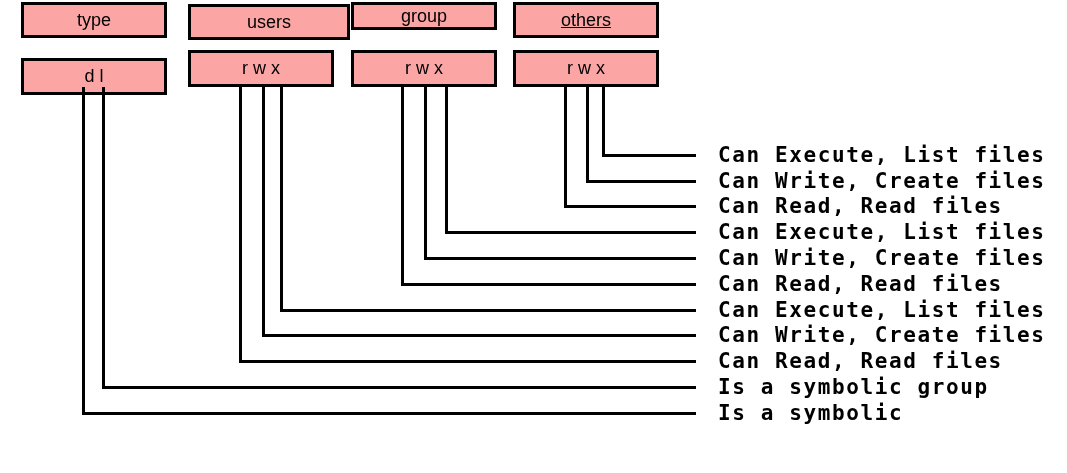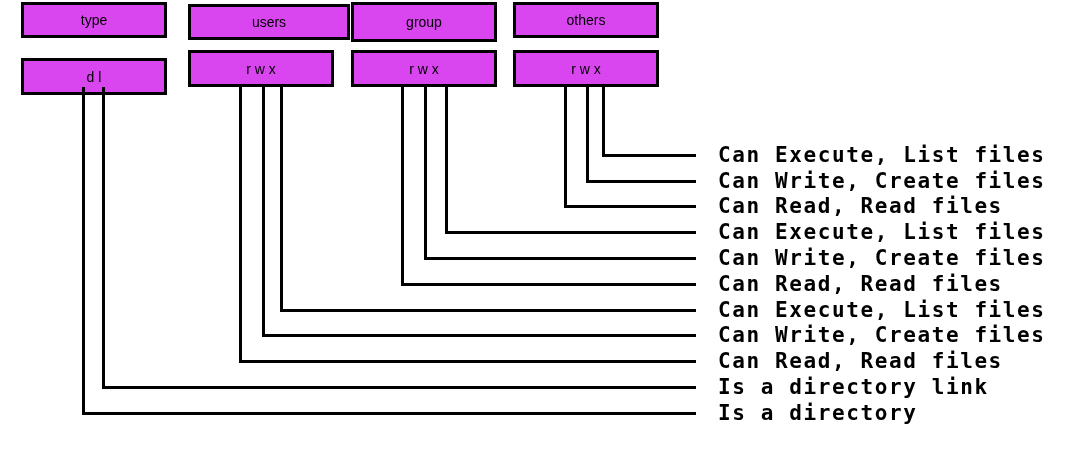--- a/index.html
+++ b/index.html
@@ -1,37 +1,37 @@
 <!DOCTYPE html>
 <html><head>
 <meta charset="utf-8">
 <style>
   html, body { margin: 0; padding: 0; background: #ffffff; }
   body { width: 1067px; height: 473px; position: relative; overflow: hidden; }
   .box {
     position: absolute; box-sizing: border-box;
-    border: 3px solid #000; background: #d946ef;
-    font-family: "Liberation Sans", sans-serif; font-size: 14px; color: #000;
+    border: 3px solid #000; background: #fca5a5;
+    font-family: "Liberation Sans", sans-serif; font-size: 18px; color: #000;
     display: flex; align-items: center; justify-content: center;
   }
   .vline { position: absolute; width: 3px; background: #000; }
   .hline { position: absolute; height: 3px; background: #000; }
   .label {
     position: absolute; left: 718px;
     font-family: "DejaVu Sans Mono", monospace; font-size: 21px; letter-spacing: 1.6px;
     color: #000; white-space: nowrap; line-height: 26px; font-weight: bold;
   }
 </style>
 </head>
 <body>
 
 <div class="box" style="left:21px;top:2px;width:146px;height:36px;">type</div>
 <div class="box" style="left:188px;top:4px;width:162px;height:36px;">users</div>
-<div class="box" style="left:351px;top:2px;width:146px;height:40px;">group</div>
-<div class="box" style="left:513px;top:2px;width:146px;height:36px;">others</div>
+<div class="box" style="left:351px;top:2px;width:146px;height:28px;">group</div>
+<div class="box" style="left:513px;top:2px;width:146px;height:36px;text-decoration:underline;">others</div>
 
 <div class="box" style="left:21px;top:58px;width:146px;height:37px;">d l</div>
 <div class="box" style="left:188px;top:50px;width:146px;height:37px;">r w x</div>
 <div class="box" style="left:351px;top:50px;width:146px;height:37px;">r w x</div>
 <div class="box" style="left:513px;top:50px;width:146px;height:37px;">r w x</div>
 
 <div class="vline" style="left:602px;top:87px;height:70px;"></div>
 <div class="vline" style="left:586px;top:87px;height:96px;"></div>
 <div class="vline" style="left:564px;top:87px;height:121px;"></div>
 
@@ -60,14 +60,14 @@
 
 <div class="label" style="top:142px;">Can Execute, List files</div>
 <div class="label" style="top:168px;">Can Write, Create files</div>
 <div class="label" style="top:193px;">Can Read, Read files</div>
 <div class="label" style="top:219px;">Can Execute, List files</div>
 <div class="label" style="top:245px;">Can Write, Create files</div>
 <div class="label" style="top:271px;">Can Read, Read files</div>
 <div class="label" style="top:297px;">Can Execute, List files</div>
 <div class="label" style="top:322px;">Can Write, Create files</div>
 <div class="label" style="top:348px;">Can Read, Read files</div>
-<div class="label" style="top:374px;">Is a directory link</div>
-<div class="label" style="top:400px;">Is a directory</div>
+<div class="label" style="top:374px;">Is a symbolic group</div>
+<div class="label" style="top:400px;">Is a symbolic</div>
 
 </body></html>

